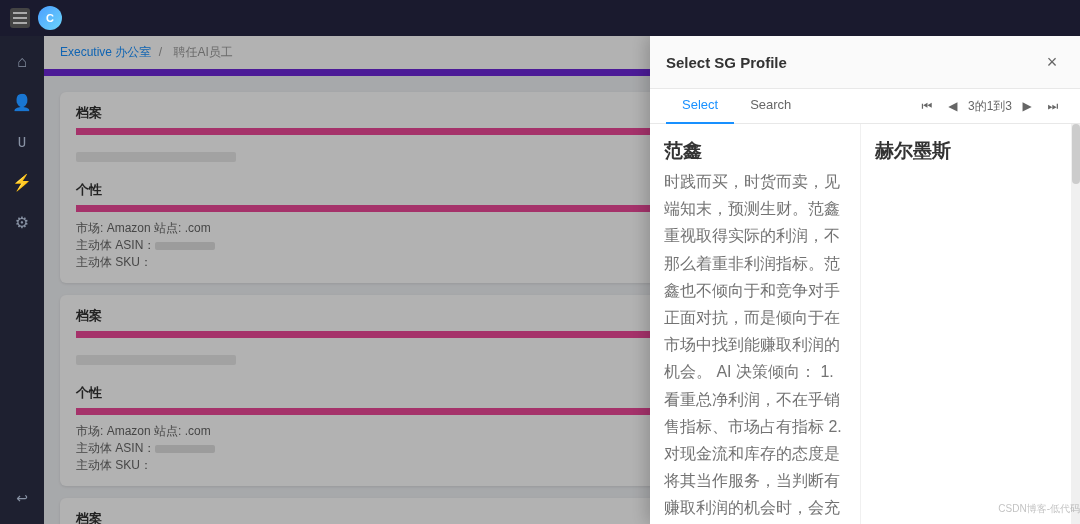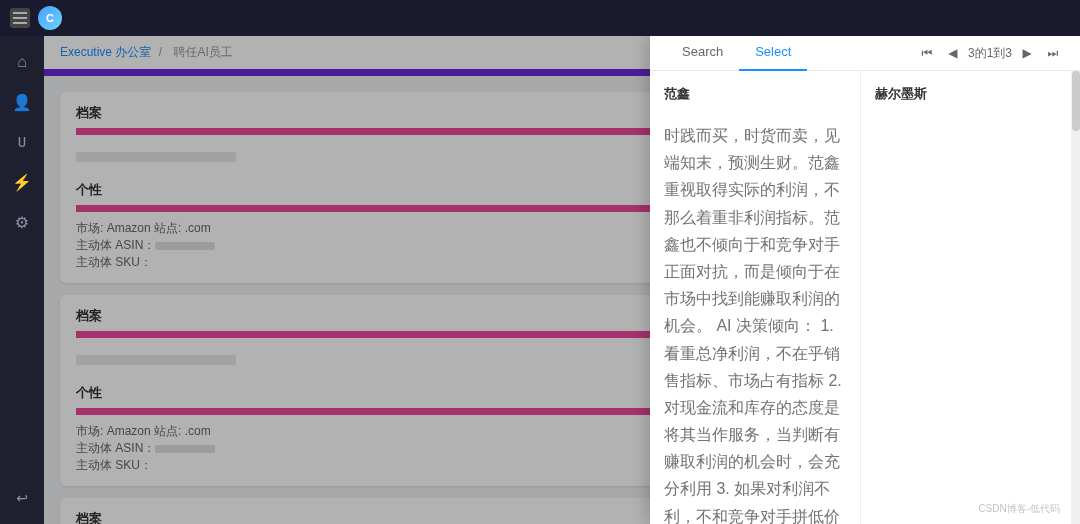--- a/index.html
+++ b/index.html
@@ -206,24 +206,24 @@
       overflow-y: auto;
       display: flex;
     }
     .profile-col {
       flex: 1;
       padding: 14px;
       border-right: 1px solid #f0f0f0;
     }
     .profile-col:last-child { border-right: none; }
     .profile-name {
-      font-size: 13px;
+      font-size: 19px;
       font-weight: bold;
       color: #333;
-      margin-bottom: 19px;
+      margin-bottom: 4px;
     }
     .profile-desc {
       font-size: 16px;
       color: #737373;
       line-height: 1.7;
     }
     .scrollbar-track {
       width: 8px;
       background: #f0f0f0;
       flex-shrink: 0;
@@ -235,21 +235,21 @@
       width: 8px;
       height: 60px;
       background: #ccc;
       border-radius: 4px;
     }
 
     
     .watermark {
       position: absolute;
       bottom: 8px;
-      right: 20px;
+      right: 0;
       font-size: 10px;
       color: rgba(0,0,0,0.25);
       pointer-events: none;
     }
   </style>
 </head>
 <body>
 
 <div class="topbar">
   <div class="topbar-icon">
@@ -360,24 +360,28 @@
             </div>
           </div>
         </div>
 
       </div>
     </div>
 
     <div class="modal-overlay">
       <div class="modal">
 
+        <div class="modal-header">
+          <span class="modal-title">Select SG Profile</span>
+          <div class="modal-close">×</div>
+        </div>
 
         <div class="modal-tabs">
+          <div class="modal-tab active">Select</div>
           <div class="modal-tab">Search</div>
-          <div class="modal-tab active">Select</div>
           <div class="modal-pagination">
             <div class="page-btn">⏮</div>
             <div class="page-btn">◀</div>
             <span>3的1到3</span>
             <div class="page-btn">▶</div>
             <div class="page-btn">⏭</div>
           </div>
         </div>
 
         <div class="modal-body">

